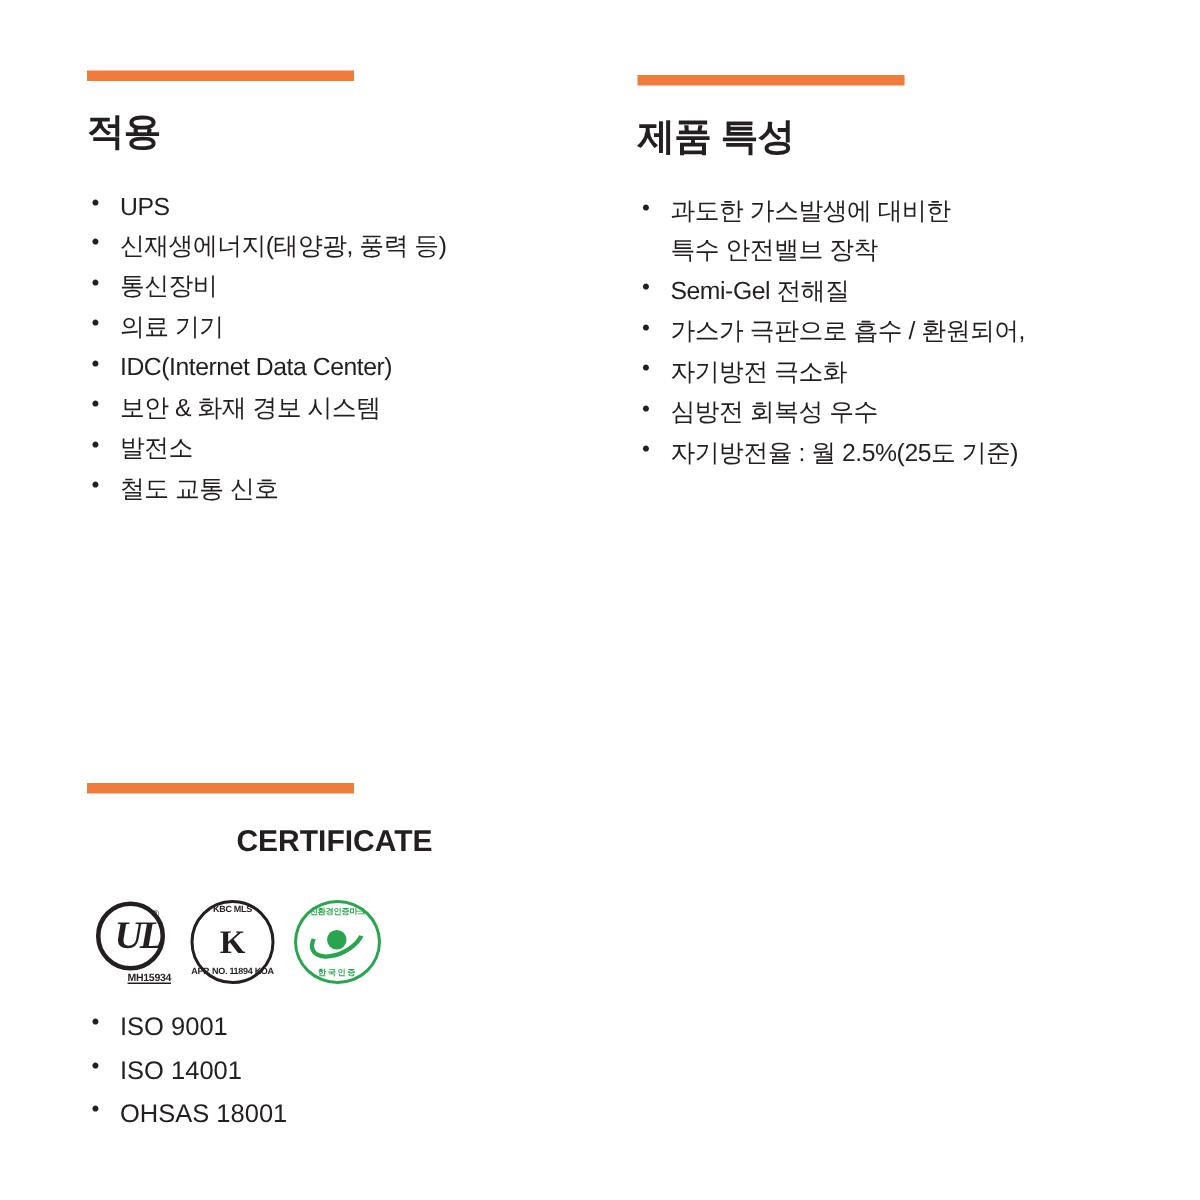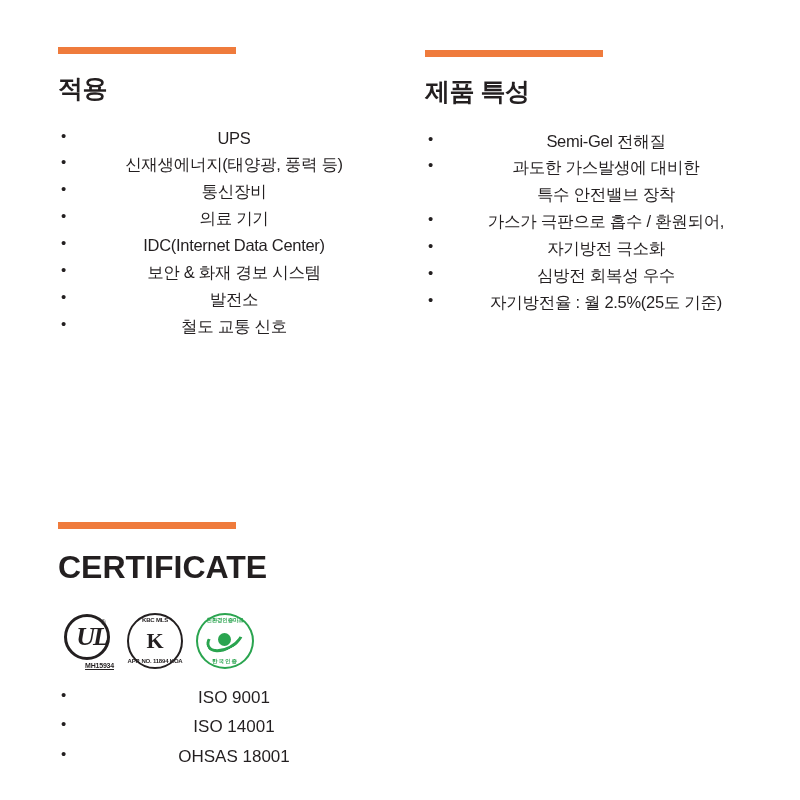--- a/index.html
+++ b/index.html
@@ -35,22 +35,23 @@
   }
   .section-title {
     font-size: 25px;
     font-weight: bold;
     letter-spacing: -0.5px;
     margin: 0 0 22px 0;
     color: #231f20;
     line-height: 1.1;
   }
   .section-title.en {
-    font-size: 32px;
+    font-size: 20px;
     letter-spacing: 0px;
+    text-align: center;
   }
   ul.list {
     list-style: none;
     margin: 0;
     padding: 0;
   }
   ul.list > li {
     position: relative;
     padding-left: 20px;
     font-size: 16.5px;
@@ -62,21 +63,20 @@
     content: "\2022";
     position: absolute;
     left: 3px;
     top: -1px;
     font-size: 15px;
     color: #231f20;
   }
   ul.list > li .cont {
     display: block;
     padding-left: 2px;
-    text-align: center;
   }
   ul.list > li .cont::before { content: ""; }
 
   
   .logos {
     display: flex;
     align-items: flex-end;
     gap: 13px;
     margin: 6px 0 14px 2px;
     height: 62px;
@@ -256,25 +256,25 @@
           <span class="cont">철도 교통 신호</span>
         </li>
     </ul>
   </div>
 
   <div class="col col-right">
     <div class="rule"></div>
     <h2 class="section-title">제품 특성</h2>
     <ul class="list">
       <li>
-        <span class="cont">Semi-Gel 전해질</span>
-      </li>
-      <li>
         <span class="cont">과도한 가스발생에 대비한</span>
         <span class="cont">특수 안전밸브 장착</span>
+      </li>
+      <li>
+        <span class="cont">Semi-Gel 전해질</span>
       </li>
       <li>
         <span class="cont">가스가 극판으로 흡수 / 환원되어,</span>
       </li>
       <li>
         <span class="cont">자기방전 극소화</span>
       </li>
       <li>
         <span class="cont">심방전 회복성 우수</span>
       </li>

